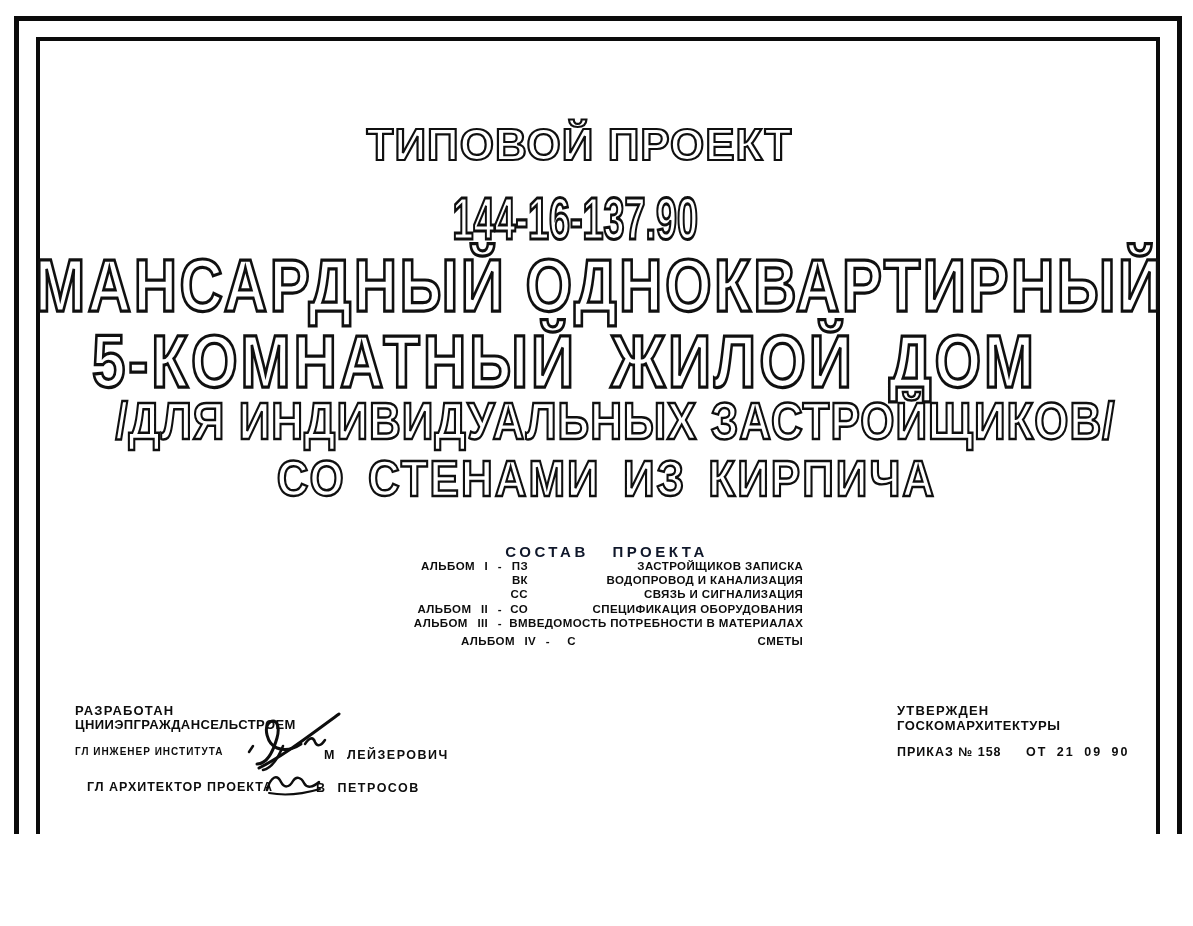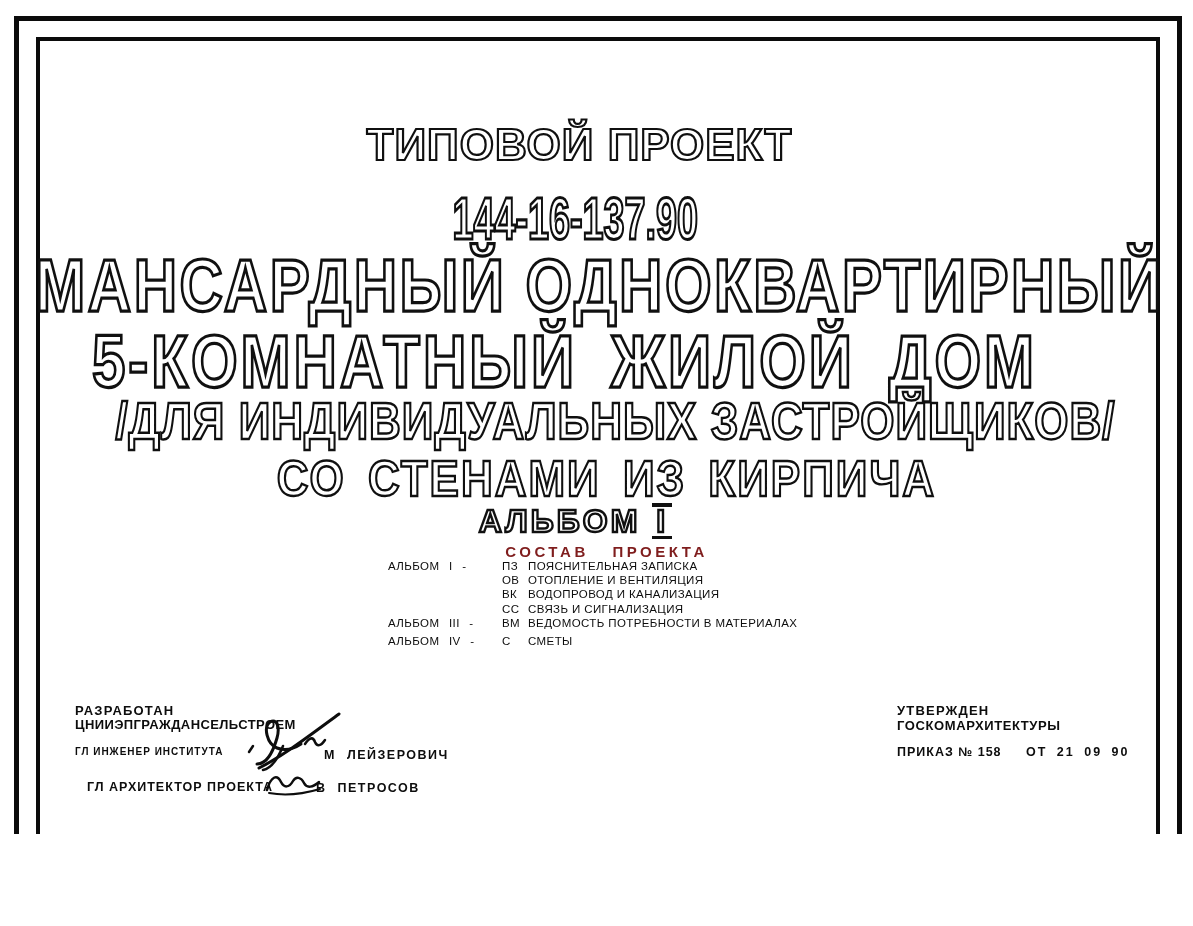--- a/index.html
+++ b/index.html
@@ -24,26 +24,26 @@
   .t-main2{top:318px;font-size:60px;letter-spacing:3px;transform:scaleY(1.25);transform-origin:50% 0;-webkit-text-stroke:2.6px #101010;}
   .t-main2>span{left:-32px;word-spacing:14px;}
   .t-sub1{top:392px;font-size:44px;letter-spacing:1px;transform:scaleY(1.18);transform-origin:50% 0;-webkit-text-stroke:2.1px #101010;}
   .t-sub1>span{left:19px;}
   .t-sub2{top:450px;font-size:44px;letter-spacing:2px;transform:scaleY(1.15);transform-origin:50% 0;-webkit-text-stroke:2.1px #101010;}
   .t-sub2>span{left:10px;word-spacing:8px;}
   .t-album{top:503px;font-size:32px;letter-spacing:3px;}
   .t-album>span{left:-21px;}
   .album-numeral{display:inline-block;margin-left:12px;padding:0 4px;border-top:4px solid #101010;border-bottom:3px solid #101010;line-height:0.92;}
 
-  .t-sostav{top:543px;font-size:15px;letter-spacing:3.5px;word-spacing:16px;color:#7f1d1d;}
+  .t-sostav{top:543px;font-size:15px;letter-spacing:3.5px;word-spacing:16px;color:#0f172a;}
   .t-sostav>span{left:10px;}
 
-  .comp{position:absolute;left:388px;top:559px;font-size:11.5px;font-weight:normal;letter-spacing:0.4px;}
+  .comp{position:absolute;left:388px;top:559px;font-size:11.5px;font-weight:bold;letter-spacing:0.4px;text-align:right;}
   .comp-row{display:grid;grid-template-columns:114px 26px auto;line-height:14.2px;white-space:nowrap;}
-  .comp-row.gap{margin-top:4px;}
+  .comp-row.gap{margin-top:4px;margin-left:48px;}
   .comp-row .album{word-spacing:6px;}
 
   .blk{position:absolute;font-weight:bold;white-space:nowrap;}
   .dev-status{left:75px;top:703px;font-size:13px;letter-spacing:1.2px;}
   .dev-org{left:75px;top:717px;font-size:13px;letter-spacing:0.4px;}
   .dev-role1{left:75px;top:746px;font-size:10px;letter-spacing:1px;}
   .dev-name1{left:324px;top:748px;font-size:12.5px;letter-spacing:1.5px;word-spacing:6px;}
   .dev-role2{left:75px;top:780px;font-size:12.5px;letter-spacing:1px;margin-left:12px;}
   .dev-name2{left:316px;top:781px;font-size:12.5px;letter-spacing:1.5px;word-spacing:6px;}
 
@@ -76,50 +76,45 @@
   <div class="line hollow t-main2">
     <span>5-КОМНАТНЫЙ ЖИЛОЙ ДОМ</span>
   </div>
   <div class="line hollow t-sub1">
     <span>/ДЛЯ ИНДИВИДУАЛЬНЫХ ЗАСТРОЙЩИКОВ/</span>
   </div>
   <div class="line hollow t-sub2">
     <span>СО СТЕНАМИ ИЗ КИРПИЧА</span>
   </div>
 
-  <div class="line hollow t-album">
-    <span>
-      <span>АЛЬБОМ</span><span class="album-numeral">I</span>
-    </span>
-  </div>
 
   <div class="line t-sostav">
     <span>СОСТАВ ПРОЕКТА</span>
   </div>
 
   <div class="comp">
     <div class="comp-row">
       <span class="album">АЛЬБОМ I -</span>
       <span class="code">ПЗ</span>
-      <span class="ttl">ПОЯСНИТЕЛЬНАЯ ЗАПИСКА</span>
-    </div>
-    <div class="comp-row">
-      <span class="album"></span>
-      <span class="code">ОВ</span>
-      <span class="ttl">ОТОПЛЕНИЕ И ВЕНТИЛЯЦИЯ</span>
+      <span class="ttl">ЗАСТРОЙЩИКОВ ЗАПИСКА</span>
     </div>
     <div class="comp-row">
       <span class="album"></span>
       <span class="code">ВК</span>
       <span class="ttl">ВОДОПРОВОД И КАНАЛИЗАЦИЯ</span>
     </div>
     <div class="comp-row">
       <span class="album"></span>
       <span class="code">СС</span>
       <span class="ttl">СВЯЗЬ И СИГНАЛИЗАЦИЯ</span>
+    </div>
+    <div class="comp-row">
+      <span class="album">АЛЬБОМ II -</span>
+      <span class="code">СО</span>
+      <span class="ttl">СПЕЦИФИКАЦИЯ ОБОРУДОВАНИЯ</span>
     </div>
     <div class="comp-row">
       <span class="album">АЛЬБОМ III -</span>
       <span class="code">ВМ</span>
       <span class="ttl">ВЕДОМОСТЬ ПОТРЕБНОСТИ В МАТЕРИАЛАХ</span>
     </div>
     <div class="comp-row gap">
       <span class="album">АЛЬБОМ IV -</span>
       <span class="code">С</span>
       <span class="ttl">СМЕТЫ</span>

